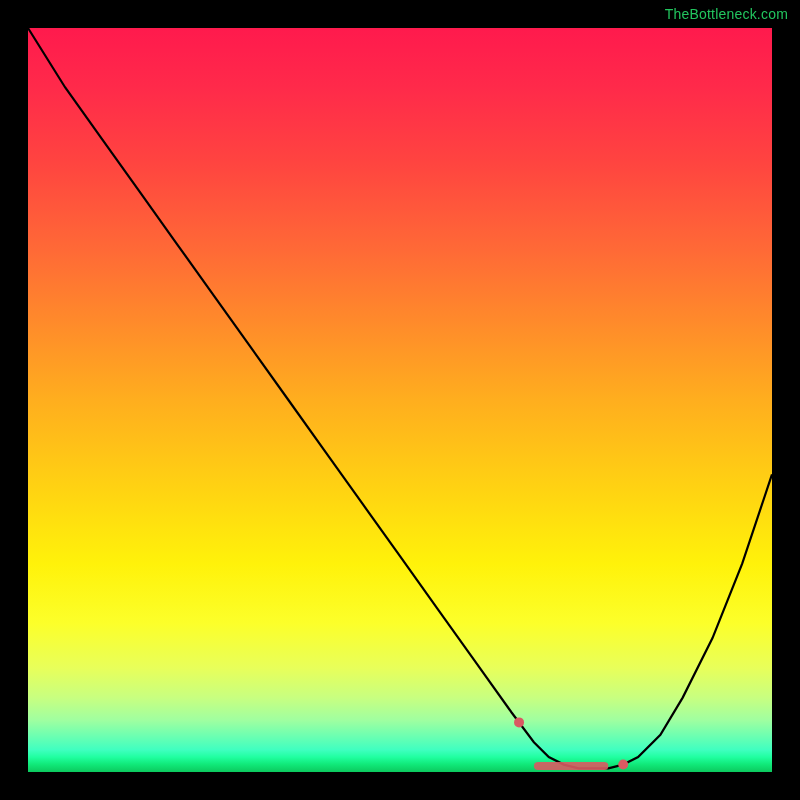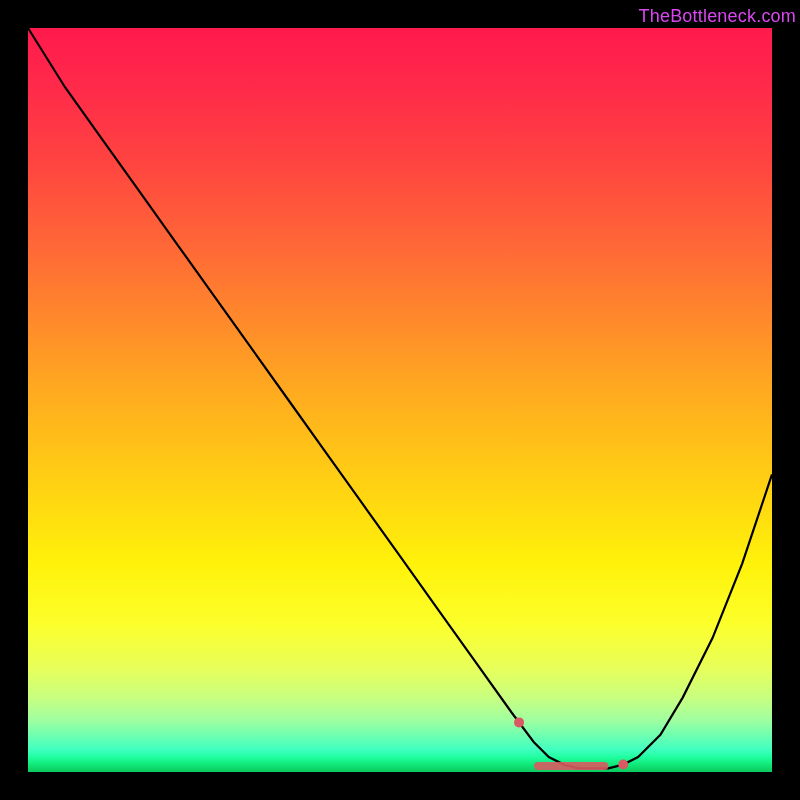--- a/index.html
+++ b/index.html
@@ -7,23 +7,23 @@
     padding: 0;
     width: 800px;
     height: 800px;
     background: #000;
     position: relative;
     font-family: Arial, sans-serif;
   }
   .watermark {
     position: absolute;
     top: 6px;
-    right: 4px;
-    color: #d946ef;
-    font-size: 18px;
+    right: 12px;
+    color: #22c55e;
+    font-size: 14px;
     font-weight: 500;
     z-index: 10;
     letter-spacing: 0.2px;
   }
   .plot-area {
     position: absolute;
     left: 28px;
     top: 28px;
     width: 744px;
     height: 744px;

